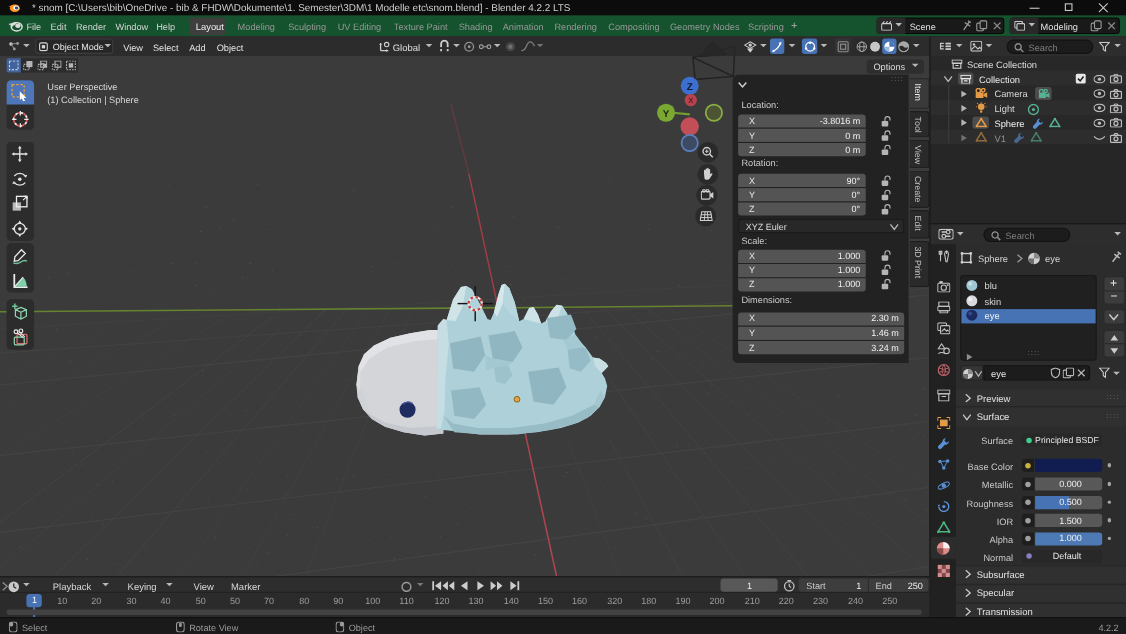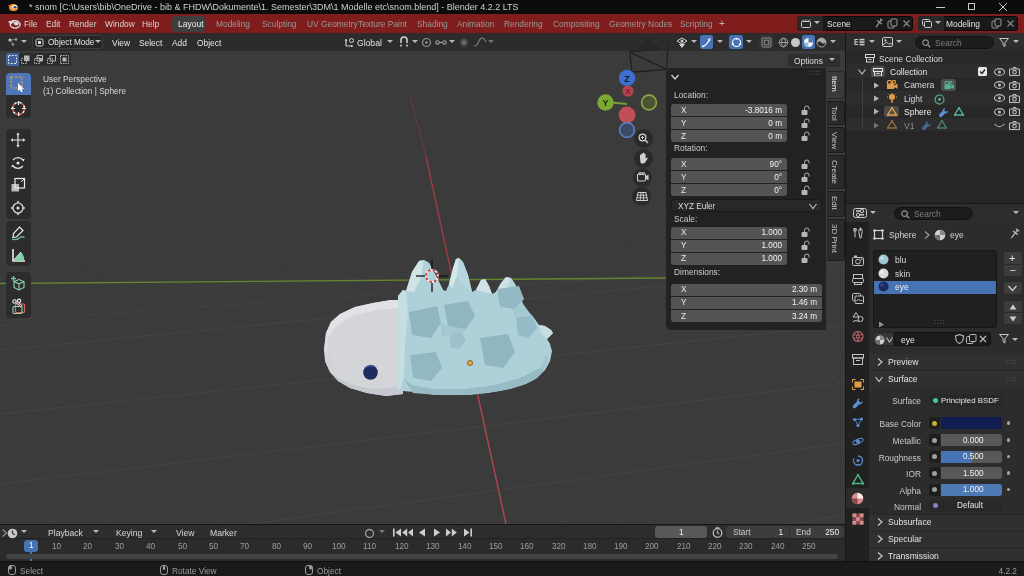--- a/index.html
+++ b/index.html
@@ -24,37 +24,37 @@
     <path d="M1 8 L12 4 L10 9 Z" fill="#ff9424"></path>
   </svg>
   <div class="t" style="left:29px;top:1.5px;font-size:9px;color:#cfcfcf;">* snom [C:\Users\bib\OneDrive - bib &amp; FHDW\Dokumente\1. Semester\3DM\1 Modelle etc\snom.blend] - Blender 4.2.2 LTS</div>
   <div class="abs" style="left:936px;top:7px;width:9px;height:1px;background:#c9c9c9;"></div>
   <div class="abs" style="left:968px;top:3px;width:7px;height:7px;border:1px solid #c9c9c9;"></div>
   <svg class="abs" style="left:998px;top:2px" width="10" height="10">
         <path d="M1 1 L9 9 M9 1 L1 9" stroke="#c9c9c9" stroke-width="1"></path>
       </svg>
 </div>
 
-<div class="abs" style="left:0;top:14px;width:1024px;height:19px;background:#7f1d1d;">
+<div class="abs" style="left:0;top:14px;width:1024px;height:19px;background:#14532d;">
   <svg class="abs" style="left:7px;top:4px" width="14" height="11" viewBox="0 0 24 19">
     <ellipse cx="14" cy="11" rx="8.5" ry="6.5" fill="none" stroke="#dcdcdc" stroke-width="2.4"></ellipse>
     <ellipse cx="16" cy="9.5" rx="4.2" ry="3.4" fill="#dcdcdc"></ellipse>
     <path d="M1 6.5 L13.5 3 L11.5 8.5 Z" fill="#dcdcdc"></path>
     <path d="M1 6.5 L8 11 L10 7.5 Z" fill="#dcdcdc"></path>
   </svg>
   <div class="t" style="left:24px;top:5px;font-size:8.4px;color:#d5d5d5;">File</div>
   <div class="t" style="left:46px;top:5px;font-size:8.4px;color:#d5d5d5;">Edit</div>
   <div class="t" style="left:69px;top:5px;font-size:8.4px;color:#d5d5d5;">Render</div>
   <div class="t" style="left:105px;top:5px;font-size:8.4px;color:#d5d5d5;">Window</div>
   <div class="t" style="left:142px;top:5px;font-size:8.4px;color:#d5d5d5;">Help</div>
   <div class="abs" style="left:172px;top:1.5px;width:33px;height:16px;background:#3e3e3e;border-radius:3px;"></div>
   <div class="t" style="left:178px;top:5px;font-size:8.5px;color:#f0f0f0;">Layout</div>
   <div class="t" style="left:216px;top:5px;font-size:8.4px;color:#989898;">Modeling</div>
   <div class="t" style="left:262px;top:5px;font-size:8.4px;color:#989898;">Sculpting</div>
-  <div class="t" style="left:307px;top:5px;font-size:8.4px;color:#989898;">UV Geometry</div>
+  <div class="t" style="left:307px;top:5px;font-size:8.4px;color:#989898;">UV Editing</div>
   <div class="t" style="left:358px;top:5px;font-size:8.4px;color:#989898;">Texture Paint</div>
   <div class="t" style="left:417px;top:5px;font-size:8.4px;color:#989898;">Shading</div>
   <div class="t" style="left:457px;top:5px;font-size:8.4px;color:#989898;">Animation</div>
   <div class="t" style="left:504px;top:5px;font-size:8.4px;color:#989898;">Rendering</div>
   <div class="t" style="left:553px;top:5px;font-size:8.4px;color:#989898;">Compositing</div>
   <div class="t" style="left:609px;top:5px;font-size:8.4px;color:#989898;">Geometry Nodes</div>
   <div class="t" style="left:680px;top:5px;font-size:8.4px;color:#989898;">Scripting</div>
   <div class="t" style="left:719px;top:4px;font-size:10px;color:#b5b5b5;">+</div>
 
   <div class="abs" style="left:797px;top:2px;width:116px;height:15px;background:#191919;border:1px solid #090909;border-radius:3px;"></div>

